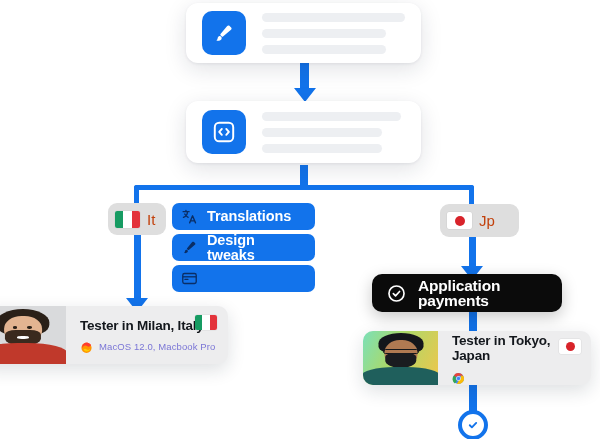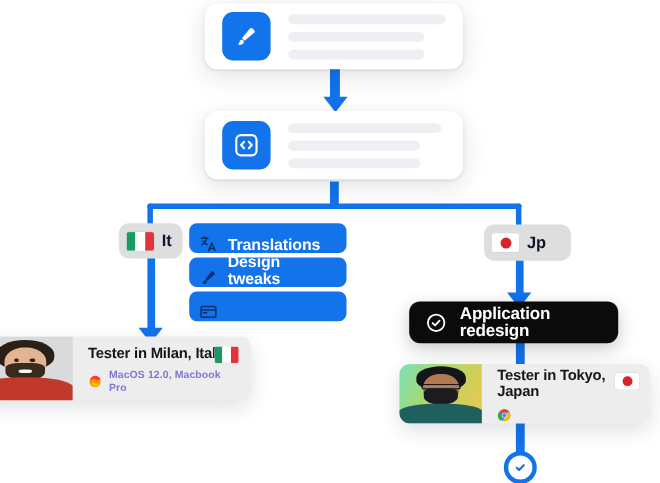--- a/index.html
+++ b/index.html
@@ -76,31 +76,31 @@
   .flag-chip.it .w { background: #ffffff; }
   .flag-chip.it .r { background: #E3333B; }
   .flag-chip.jp {
     align-items: center; justify-content: center;
   }
   .flag-chip.jp .dot {
     width: 10px; height: 10px; border-radius: 50%;
     background: #D8232A;
   }
   .flag-label {
-    font-size: 15px; font-weight: bold; color: #0f172a;
+    font-size: 15px; font-weight: normal; color: #c2410c;
     line-height: 1;
   }
 
   
   .pill {
     position: absolute;
     background: #1273EB;
     border-radius: 7px;
     height: 27px;
-    display: flex; align-items: flex-end;
+    display: flex; align-items: center;
     padding: 0 12px 0 9px;
     box-sizing: border-box;
     gap: 9px;
   }
   .pill .label {
     color: #ffffff;
     font-size: 14.5px;
     font-weight: bold;
     letter-spacing: -.1px;
     line-height: 1;
@@ -148,22 +148,23 @@
     line-height: 1.1;
     letter-spacing: -.2px;
   }
   .tester-meta {
     margin-top: 7px;
     display: flex; align-items: center; gap: 6px;
   }
   .tester-meta .meta-text {
     font-size: 9.5px;
     color: #7B76D6;
-    font-weight: bold;
+    font-weight: normal;
     letter-spacing: .1px;
+    text-align: center;
   }
   .corner-flag {
     position: absolute;
     width: 22px; height: 15px;
     border-radius: 2px;
     background: #fff;
     overflow: hidden; display: flex;
     box-shadow: 0 0 0 .5px rgba(0,0,0,.07);
   }
 
@@ -343,21 +344,21 @@
     </span>
   </div>
 
   <div class="black-pill" style="left:372px; top:274px; width:190px; height:38px;">
     <span class="pill-icon">
       <svg width="21" height="21" viewBox="0 0 24 24" fill="none">
         <circle cx="12" cy="12" r="8.6" stroke="#fff" stroke-width="1.9"></circle>
         <path d="m8.4 12.2 2.5 2.5 4.6-5" stroke="#fff" stroke-width="1.9" stroke-linecap="round" stroke-linejoin="round"></path>
       </svg>
     </span>
-    <span class="label">Application redesign</span>
+    <span class="label">Application payments</span>
   </div>
 
   <div class="tester-card" style="left:-20px; top:306px; width:248px; height:58px;">
     <div class="tester-photo photo-milan" style="width:86px; height:58px;">
       <div class="ph hair"></div>
       <div class="ph face"></div>
       <div class="ph eyeL"></div>
       <div class="ph eyeR"></div>
       <div class="ph beard"></div>
       <div class="ph mouth"></div>

